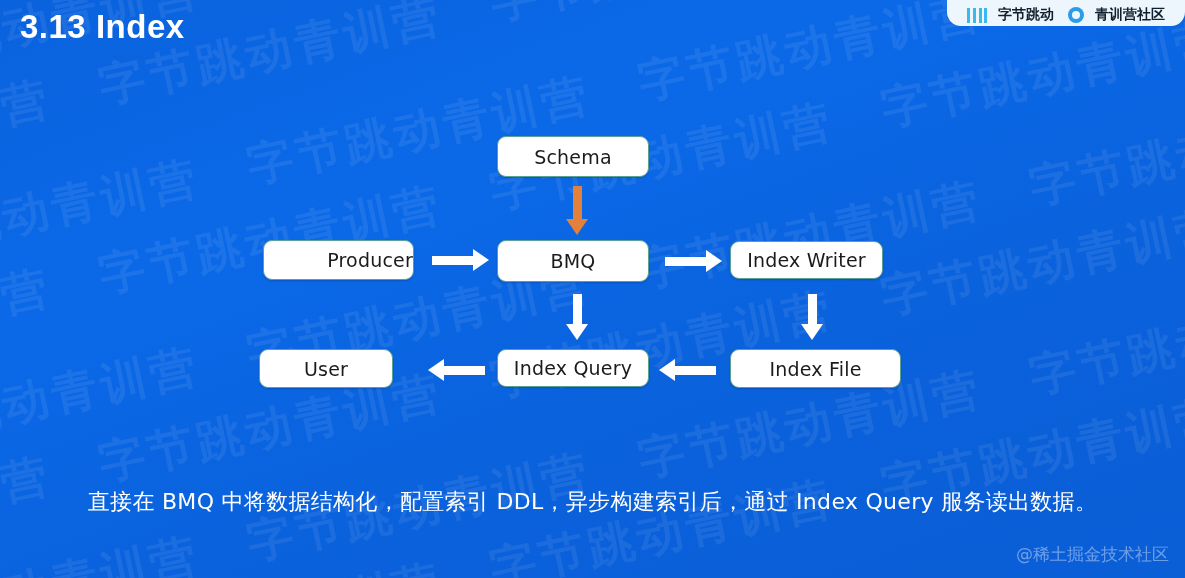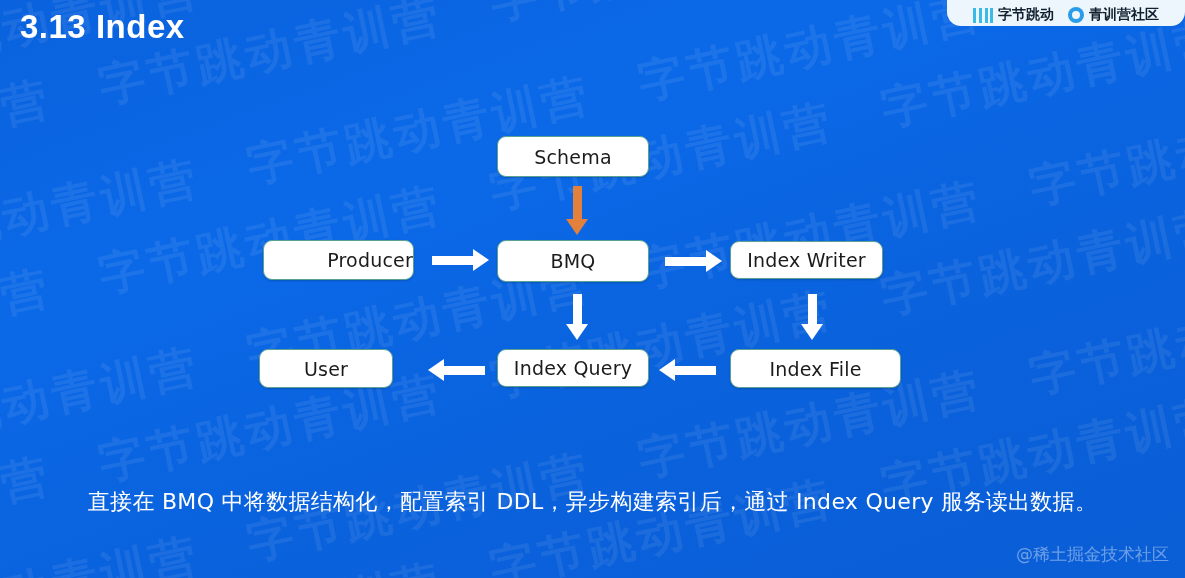--- a/index.html
+++ b/index.html
@@ -66,21 +66,21 @@
     border-radius: 14px;
     display: flex;
     align-items: flex-end;
     justify-content: center;
     gap: 14px;
     padding-bottom: 2px;
     box-sizing: border-box;
     overflow: hidden;
     z-index: 6;
   }
-  .logo-unit { display: flex; align-items: center; gap: 5px; }
+  .logo-unit { display: flex; align-items: center; gap: 11px; }
   .logo-mark-bd {
     width: 20px; height: 15px;
     background:
       linear-gradient(to right,
         #3bb9e8 0 3px, transparent 3px 6px,
         #3bb9e8 6px 9px, transparent 9px 12px,
         #3bb9e8 12px 15px, transparent 15px 17px,
         #3bb9e8 17px 20px);
   }
   .logo-mark-qxy {

